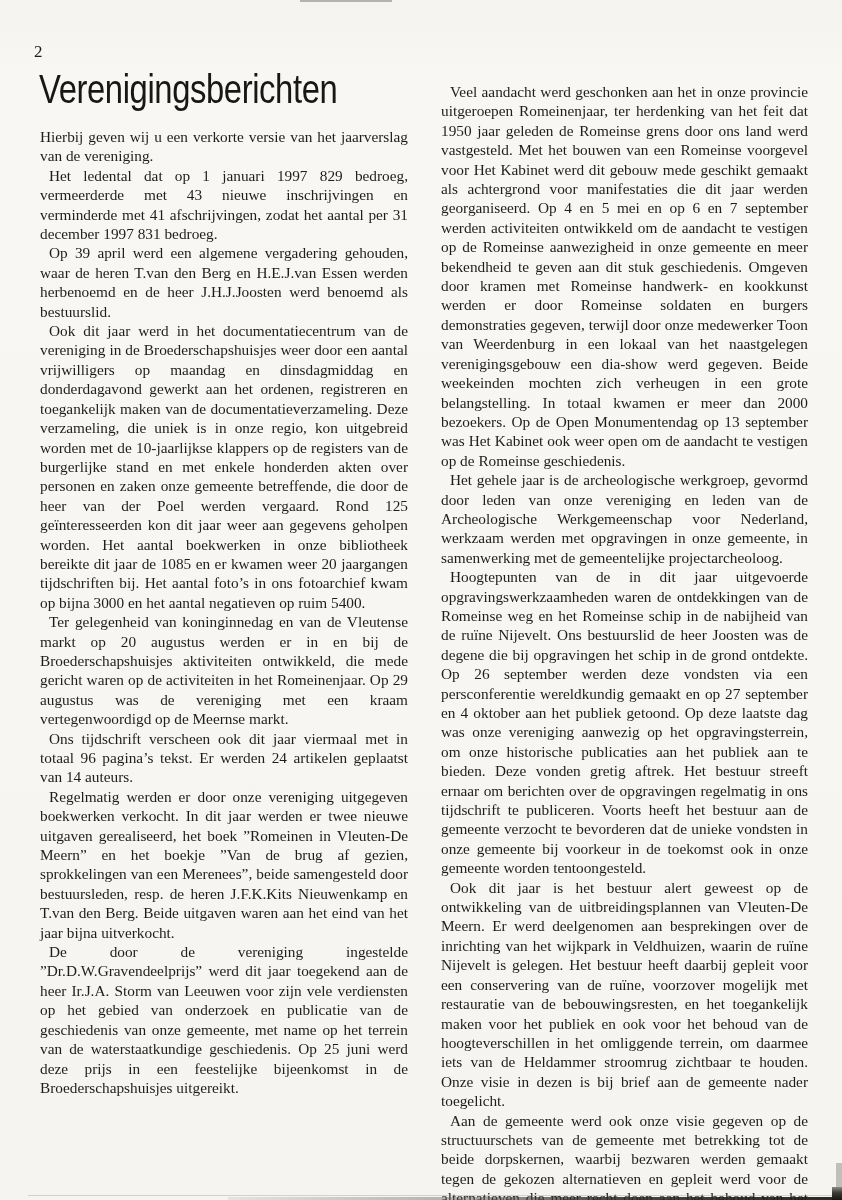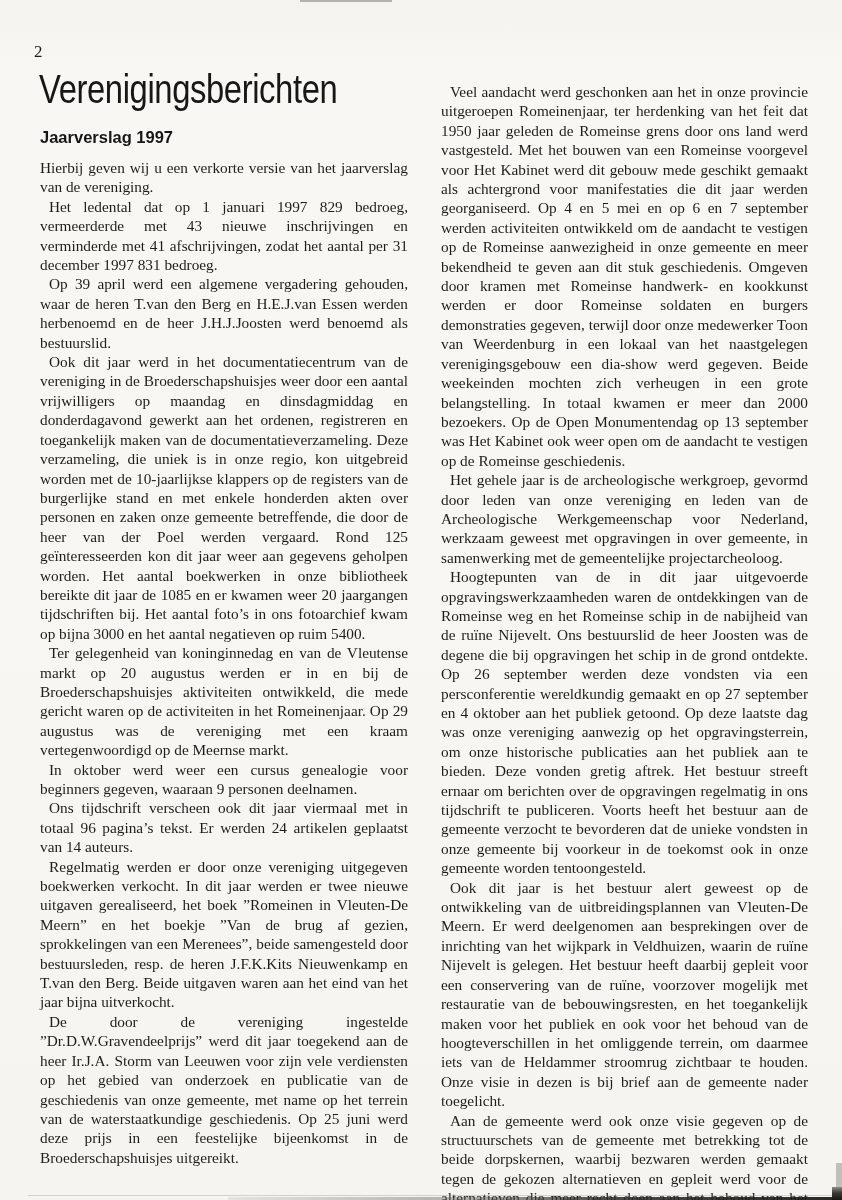--- a/index.html
+++ b/index.html
@@ -85,36 +85,34 @@
 
 <div class="page">
 
   <div class="artifact-top-smudge"></div>
 
   <div class="page-number">2</div>
 
   <div class="main-title">Verenigingsberichten</div>
 
   <div class="col col-left">
-    <h2 class="section-heading">Jaarverslag 1997</h2>
     <p class="flush">Hierbij geven wij u een verkorte versie van het jaarverslag van de vereniging.</p>
     <p>Het ledental dat op 1 januari 1997 829 bedroeg, vermeerderde met 43 nieuwe inschrijvingen en verminderde met 41 afschrijvingen, zodat het aantal per 31 december 1997 831 bedroeg.</p>
     <p>Op 39 april werd een algemene vergadering gehouden, waar de heren T.van den Berg en H.E.J.van Essen werden herbenoemd en de heer J.H.J.Joosten werd benoemd als bestuurslid.</p>
     <p>Ook dit jaar werd in het documentatiecentrum van de vereniging in de Broederschapshuisjes weer door een aantal vrijwilligers op maandag en dinsdagmiddag en donderdagavond gewerkt aan het ordenen, registreren en toegankelijk maken van de documentatieverzameling. Deze verzameling, die uniek is in onze regio, kon uitgebreid worden met de 10-jaarlijkse klappers op de registers van de burgerlijke stand en met enkele honderden akten over personen en zaken onze gemeente betreffende, die door de heer van der Poel werden vergaard. Rond 125 geïnteresseerden kon dit jaar weer aan gegevens geholpen worden. Het aantal boekwerken in onze bibliotheek bereikte dit jaar de 1085 en er kwamen weer 20 jaargangen tijdschriften bij. Het aantal foto’s in ons fotoarchief kwam op bijna 3000 en het aantal negatieven op ruim 5400.</p>
     <p>Ter gelegenheid van koninginnedag en van de Vleutense markt op 20 augustus werden er in en bij de Broederschapshuisjes aktiviteiten ontwikkeld, die mede gericht waren op de activiteiten in het Romeinenjaar. Op 29 augustus was de vereniging met een kraam vertegenwoordigd op de Meernse markt.</p>
-    <p>In oktober werd weer een cursus genealogie voor beginners gegeven, waaraan 9 personen deelnamen.</p>
     <p>Ons tijdschrift verscheen ook dit jaar viermaal met in totaal 96 pagina’s tekst. Er werden 24 artikelen geplaatst van 14 auteurs.</p>
     <p>Regelmatig werden er door onze vereniging uitgegeven boekwerken verkocht. In dit jaar werden er twee nieuwe uitgaven gerealiseerd, het boek ”Romeinen in Vleuten-De Meern” en het boekje ”Van de brug af gezien, sprokkelingen van een Merenees”, beide samengesteld door bestuursleden, resp. de heren J.F.K.Kits Nieuwenkamp en T.van den Berg. Beide uitgaven waren aan het eind van het jaar bijna uitverkocht.</p>
     <p>De door de vereniging ingestelde ”Dr.D.W.Gravendeelprijs” werd dit jaar toegekend aan de heer Ir.J.A. Storm van Leeuwen voor zijn vele verdiensten op het gebied van onderzoek en publicatie van de geschiedenis van onze gemeente, met name op het terrein van de waterstaatkundige geschiedenis. Op 25 juni werd deze prijs in een feestelijke bijeenkomst in de Broederschapshuisjes uitgereikt.</p>
 
   </div>
 
   <div class="col col-right">
     <p>Veel aandacht werd geschonken aan het in onze provincie uitgeroepen Romeinenjaar, ter herdenking van het feit dat 1950 jaar geleden de Romeinse grens door ons land werd vastgesteld. Met het bouwen van een Romeinse voorgevel voor Het Kabinet werd dit gebouw mede geschikt gemaakt als achtergrond voor manifestaties die dit jaar werden georganiseerd. Op 4 en 5 mei en op 6 en 7 september werden activiteiten ontwikkeld om de aandacht te vestigen op de Romeinse aanwezigheid in onze gemeente en meer bekendheid te geven aan dit stuk geschiedenis. Omgeven door kramen met Romeinse handwerk- en kookkunst werden er door Romeinse soldaten en burgers demonstraties gegeven, terwijl door onze medewerker Toon van Weerdenburg in een lokaal van het naastgelegen verenigingsgebouw een dia-show werd gegeven. Beide weekeinden mochten zich verheugen in een grote belangstelling. In totaal kwamen er meer dan 2000 bezoekers. Op de Open Monumentendag op 13 september was Het Kabinet ook weer open om de aandacht te vestigen op de Romeinse geschiedenis.</p>
-    <p>Het gehele jaar is de archeologische werkgroep, gevormd door leden van onze vereniging en leden van de Archeologische Werkgemeenschap voor Nederland, werkzaam geweest met opgravingen in over gemeente, in samenwerking met de gemeentelijke projectarcheoloog.</p>
+    <p>Het gehele jaar is de archeologische werkgroep, gevormd door leden van onze vereniging en leden van de Archeologische Werkgemeenschap voor Nederland, werkzaam werden met opgravingen in onze gemeente, in samenwerking met de gemeentelijke projectarcheoloog.</p>
     <p>Hoogtepunten van de in dit jaar uitgevoerde opgravingswerkzaamheden waren de ontdekkingen van de Romeinse weg en het Romeinse schip in de nabijheid van de ruïne Nijevelt. Ons bestuurslid de heer Joosten was de degene die bij opgravingen het schip in de grond ontdekte. Op 26 september werden deze vondsten via een persconferentie wereldkundig gemaakt en op 27 september en 4 oktober aan het publiek getoond. Op deze laatste dag was onze vereniging aanwezig op het opgravingsterrein, om onze historische publicaties aan het publiek aan te bieden. Deze vonden gretig aftrek. Het bestuur streeft ernaar om berichten over de opgravingen regelmatig in ons tijdschrift te publiceren. Voorts heeft het bestuur aan de gemeente verzocht te bevorderen dat de unieke vondsten in onze gemeente bij voorkeur in de toekomst ook in onze gemeente worden tentoongesteld.</p>
     <p>Ook dit jaar is het bestuur alert geweest op de ontwikkeling van de uitbreidingsplannen van Vleuten-De Meern. Er werd deelgenomen aan besprekingen over de inrichting van het wijkpark in Veldhuizen, waarin de ruïne Nijevelt is gelegen. Het bestuur heeft daarbij gepleit voor een conservering van de ruïne, voorzover mogelijk met restauratie van de bebouwingsresten, en het toegankelijk maken voor het publiek en ook voor het behoud van de hoogteverschillen in het omliggende terrein, om daarmee iets van de Heldammer stroomrug zichtbaar te houden. Onze visie in dezen is bij brief aan de gemeente nader toegelicht.</p>
     <p>Aan de gemeente werd ook onze visie gegeven op de structuurschets van de gemeente met betrekking tot de beide dorpskernen, waarbij bezwaren werden gemaakt tegen de gekozen alternatieven en gepleit werd voor de alternatieven die meer recht doen aan het behoud van het historisch aanzien.</p>
 
   </div>
 
   <div class="artifact-bottom-hairline"></div>
   <div class="artifact-bottom-line"></div>
   <div class="artifact-right-strip"></div>
   <div class="artifact-corner-mark"></div>

